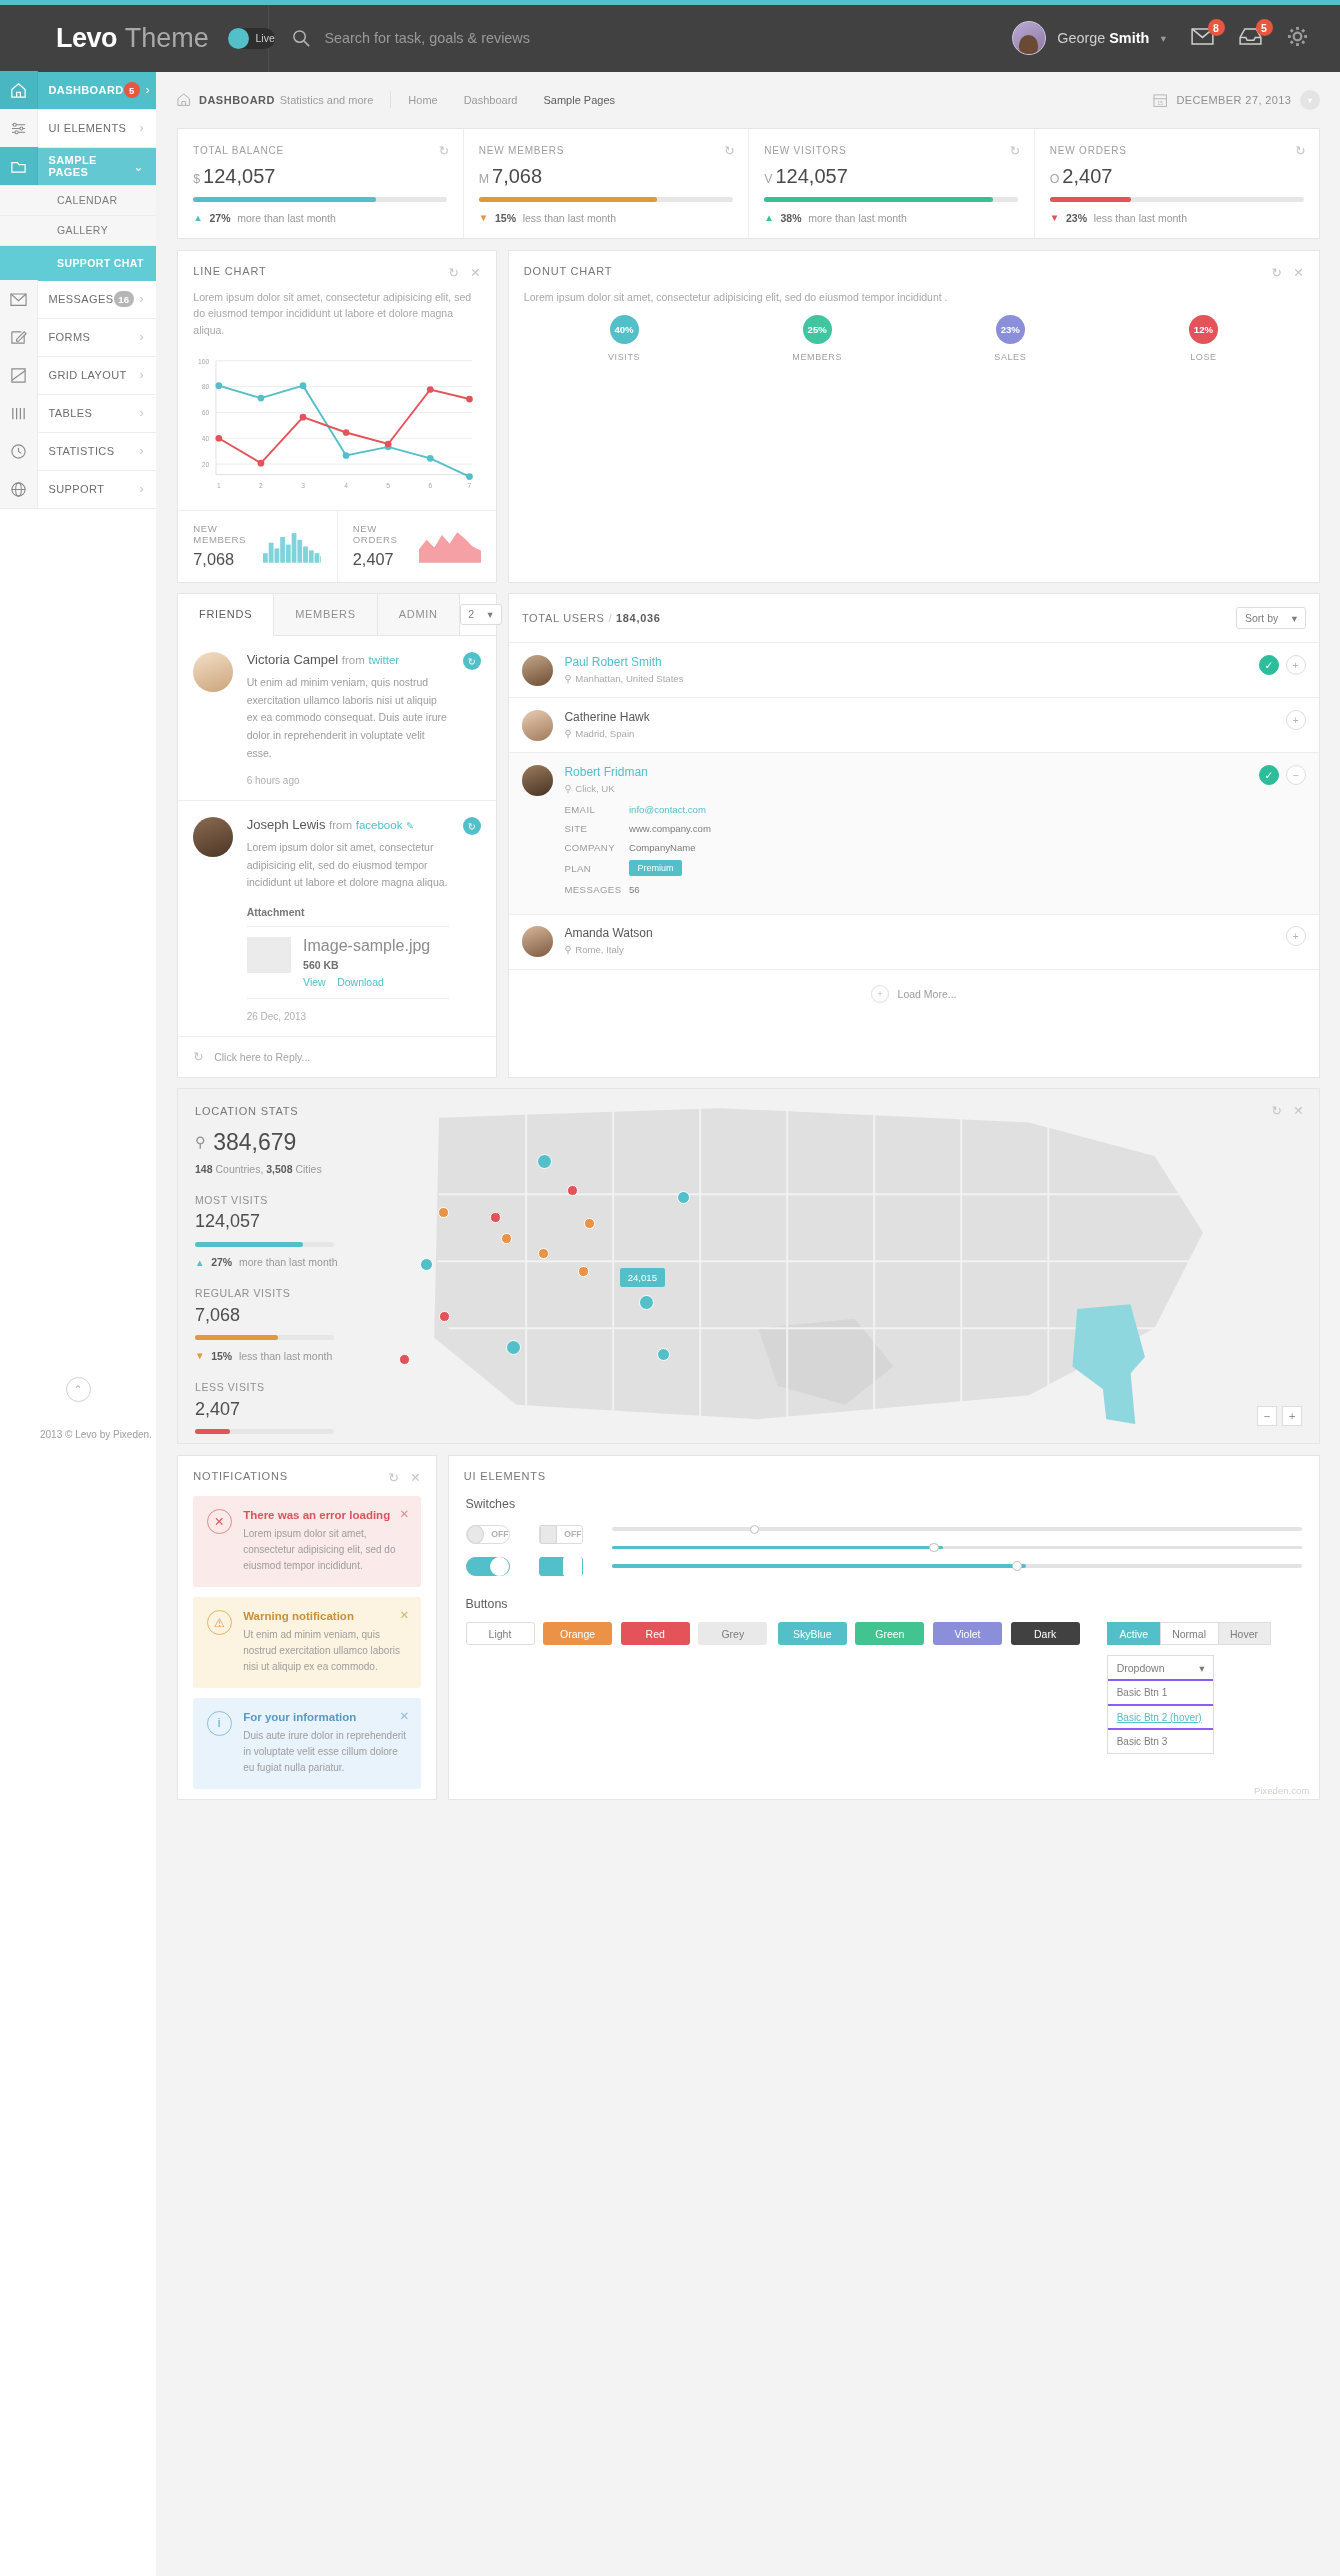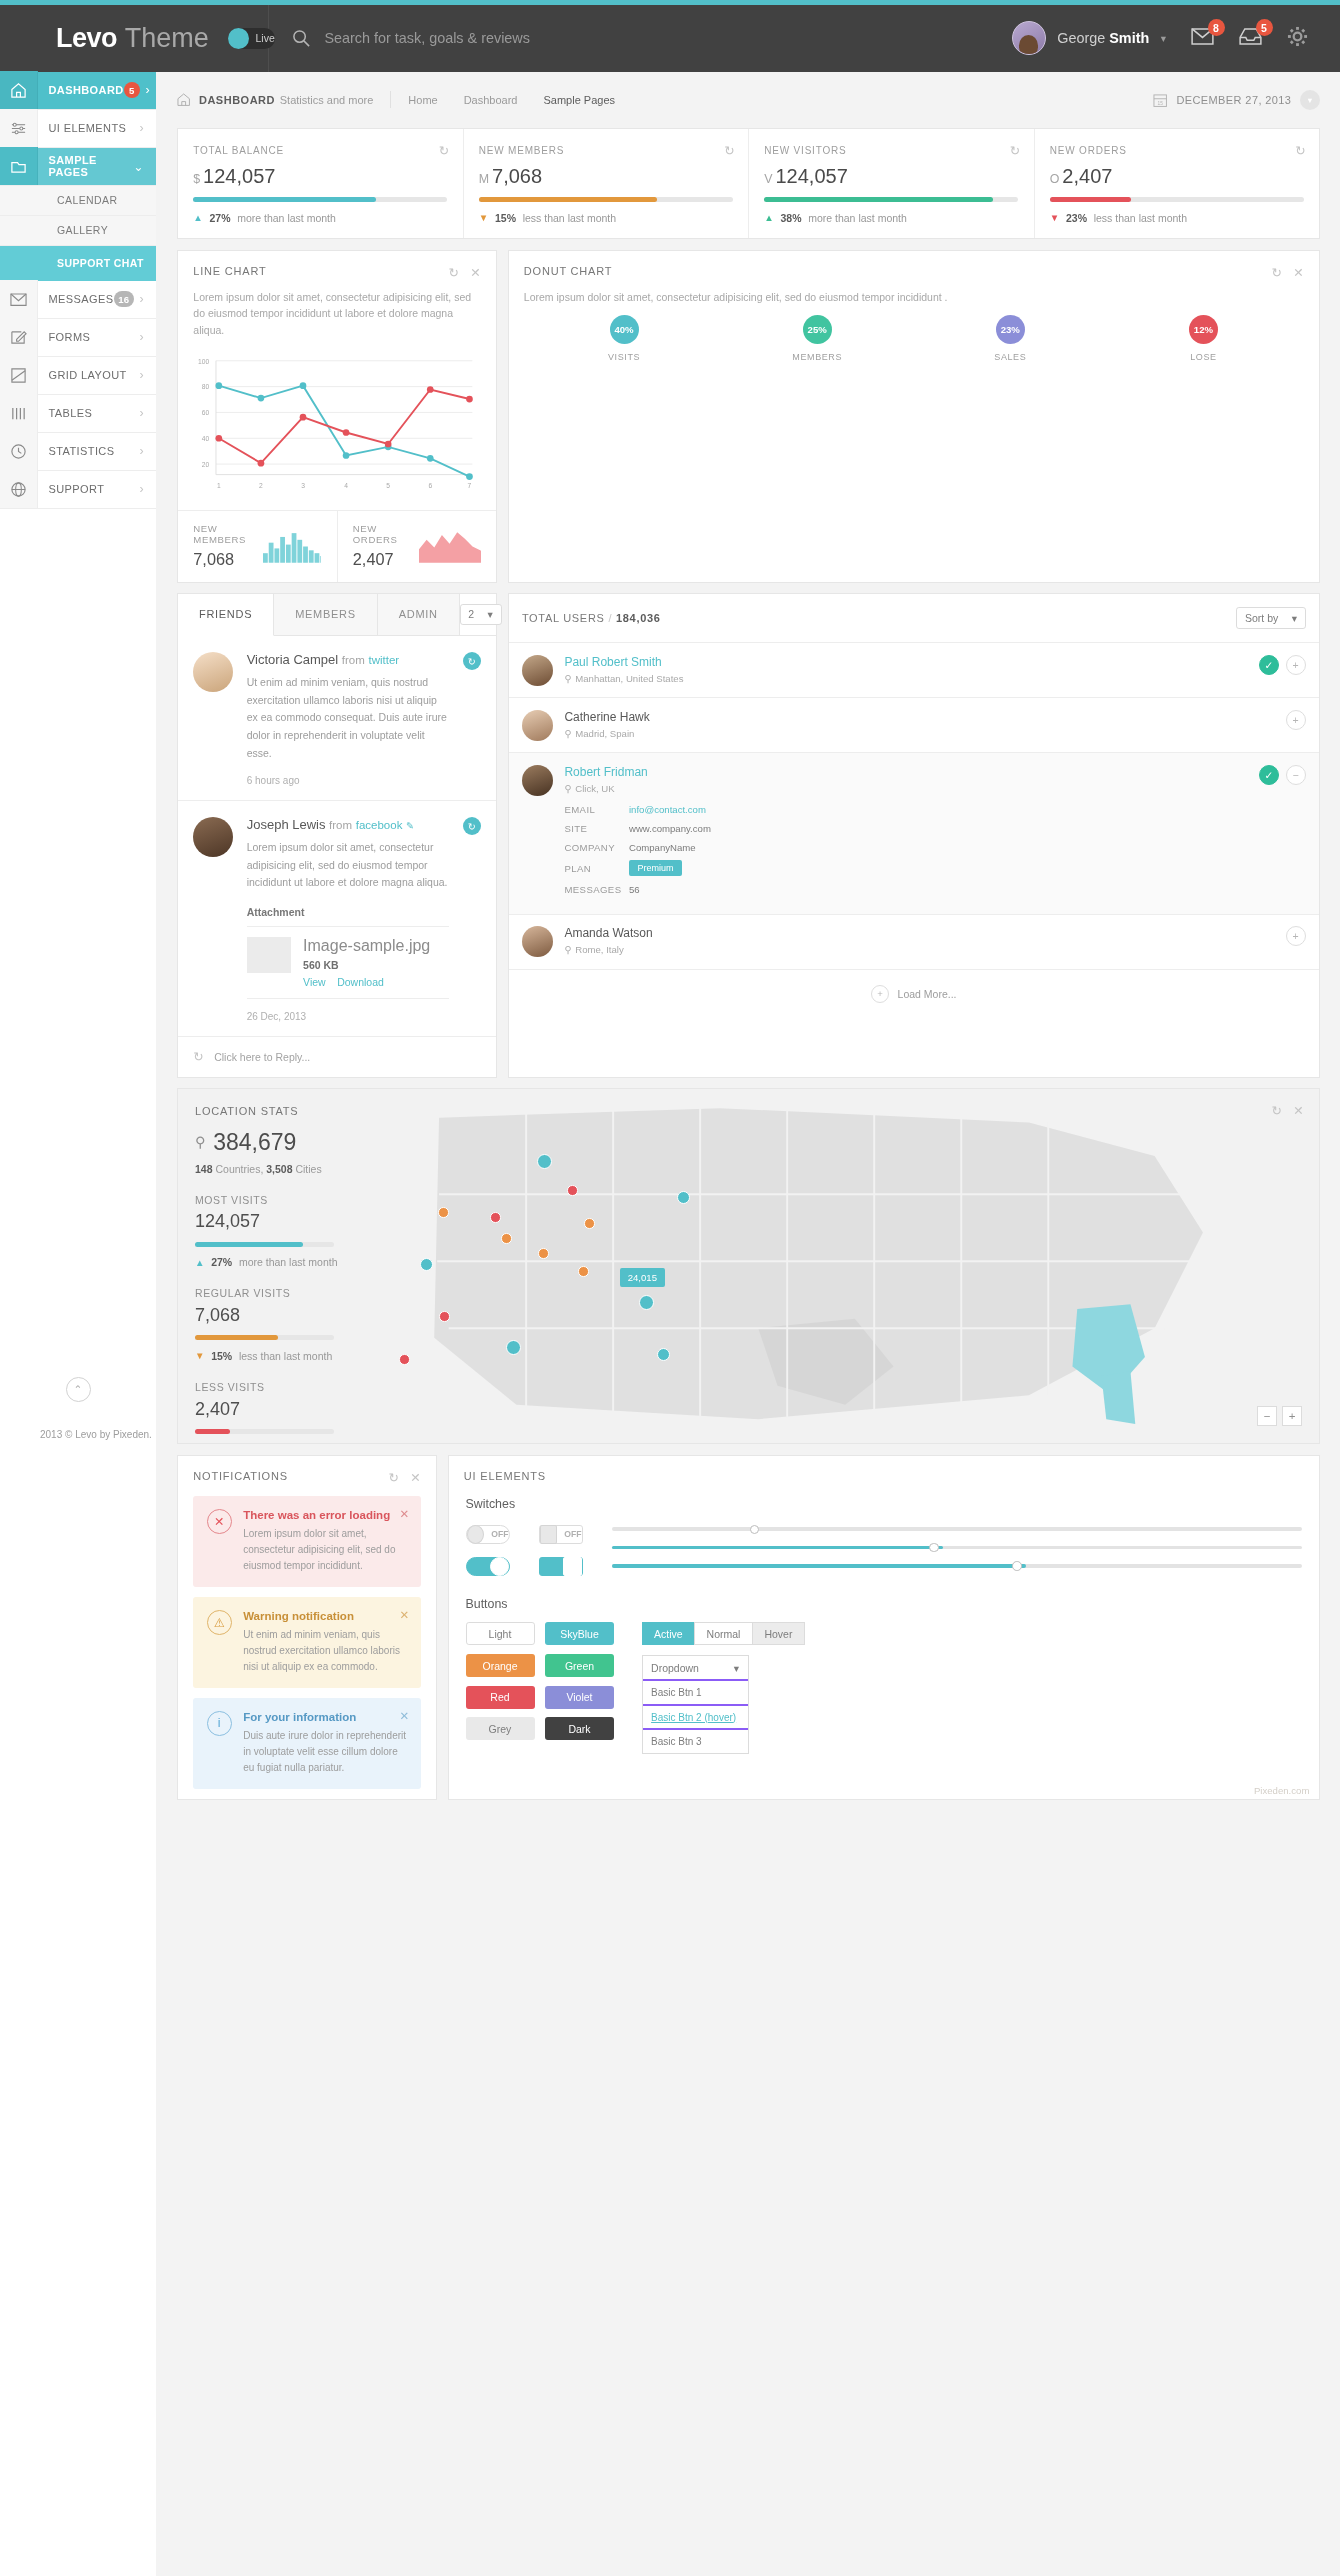--- a/index.html
+++ b/index.html
@@ -254,21 +254,21 @@
   .sw .t { font-size:8.6px; color:#b0b0b0; margin-left:7.7px; font-weight:bold; }
   .sw.on { background:#52bfc9; border-color:#52bfc9; justify-content:flex-end; }
   .sw.on .k { background:#fff; border-color:#fff; }
   .sw.sq { border-radius:2.9px; }
   .sw.sq .k { border-radius:1.9px; }
   .slider-col { flex:1; display:flex; flex-direction:column; gap:14.4px; padding-top:2.9px; }
   .sld { height:3.8px; background:#e3e3e3; border-radius:1.9px; position:relative; }
   .sld .f { height:3.8px; border-radius:1.9px; }
   .sld .h { position:absolute; top:-2.9px; width:9.6px; height:9.6px; border-radius:50%; background:#fff; border:1.9px solid #bdbdbd; }
   .btn-grid { display:flex; padding:11.5px 17px 0 17px; gap:10.5px; }
-  .btn-col { display:flex; flex-direction:column; gap:8.6px; }
+  .btn-col { display:flex; flex-direction:row; gap:8.6px; }
   .btn {
     width:69px; height:23px; border-radius:2.9px; font-size:10.5px; display:flex;
     align-items:center; justify-content:center; cursor:pointer;
   }
   .btn-grp { display:flex; }
   .btn-grp .g {
     height:23px; padding:0 11.5px; font-size:10.5px; display:flex; align-items:center;
     border:1px solid #dcdcdc; border-right:0; background:#fff; color:#7d7d7d;
   }
   .btn-grp .g:last-child { border-right:1px solid #dcdcdc; }

